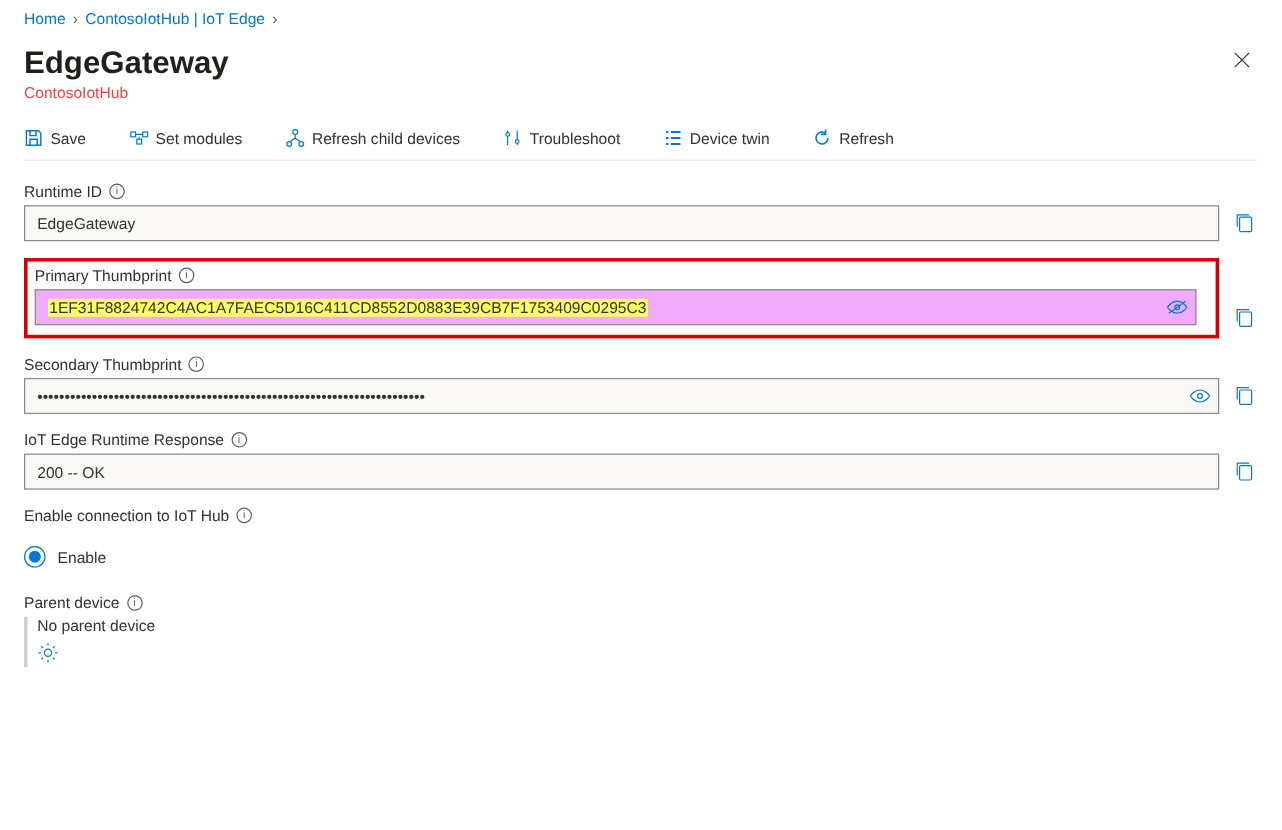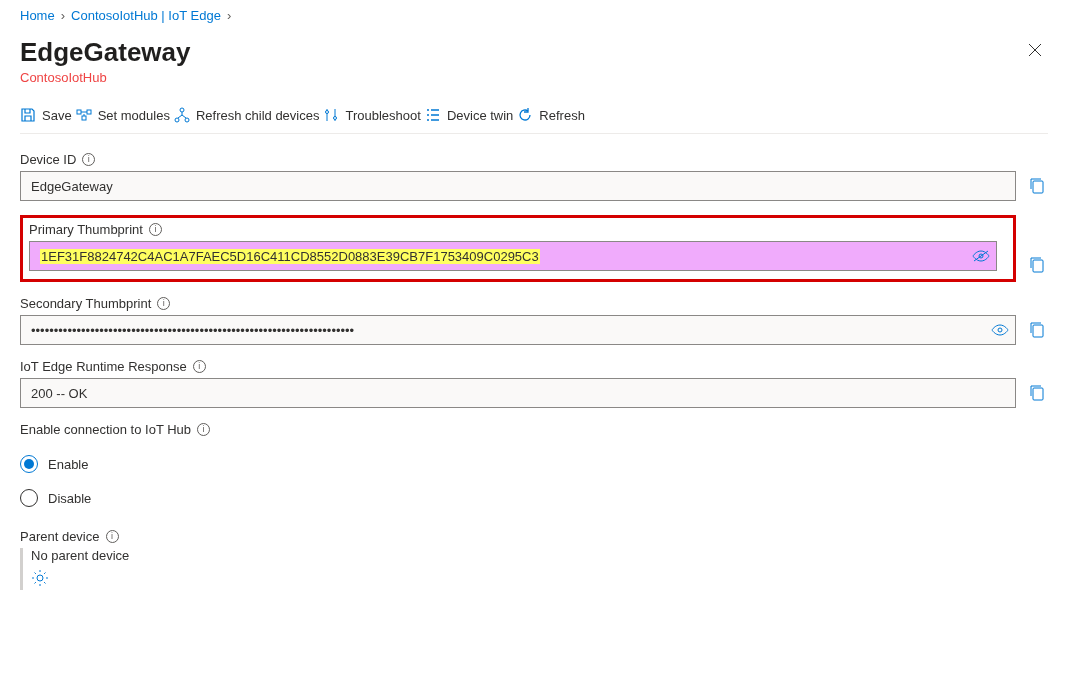--- a/index.html
+++ b/index.html
@@ -49,21 +49,21 @@
   .close-x {
     font-size: 18px;
     color: #323130;
     cursor: pointer;
     padding: 6px;
     line-height: 1;
   }
   .toolbar {
     display: flex;
     align-items: center;
-    gap: 4px;
+    gap: 36px;
     padding: 6px 0 10px 0;
     border-bottom: 1px solid #edebe9;
     margin-bottom: 18px;
   }
   .toolbar-item {
     display: inline-flex;
     align-items: center;
     gap: 6px;
     color: #323130;
     cursor: pointer;
@@ -267,21 +267,21 @@
         <svg width="16" height="16" viewBox="0 0 16 16">
             <path d="M13 8a5 5 0 1 1-2-4" fill="none" stroke="currentColor" stroke-width="1.3"></path>
             <path d="M11 1v4h-4" fill="none" stroke="currentColor" stroke-width="1.3"></path>
           </svg>
       </span>
       <span>Refresh</span>
     </div>
   </div>
 
   <div class="field-label">
-    <span>Device ID</span>
+    <span>Runtime ID</span>
     <span class="info-icon">i</span>
   </div>
   <div class="field-row">
     <div class="field-input">
       <span>EdgeGateway</span>
     </div>
     <div class="copy-btn">
       <svg width="16" height="18" viewBox="0 0 16 18">
           <rect x="4" y="4" width="10" height="12" rx="1" fill="none" stroke="currentColor"></rect>
           <path d="M2 12V2h10" fill="none" stroke="currentColor"></path>
@@ -356,24 +356,20 @@
     <span>Enable connection to IoT Hub</span>
     <span class="info-icon">i</span>
   </div>
   <div class="radio-group">
     <div class="radio-row">
       <span class="radio-outer checked">
           <span class="radio-inner"></span>
         </span>
       <span>Enable</span>
     </div>
-    <div class="radio-row">
-      <span class="radio-outer"></span>
-      <span>Disable</span>
-    </div>
   </div>
 
   <div class="field-label">
     <span>Parent device</span>
     <span class="info-icon">i</span>
   </div>
   <div class="parent-block">
     <div class="parent-text">No parent device</div>
     <div class="gear-btn">
       <svg width="18" height="18" viewBox="0 0 18 18">

